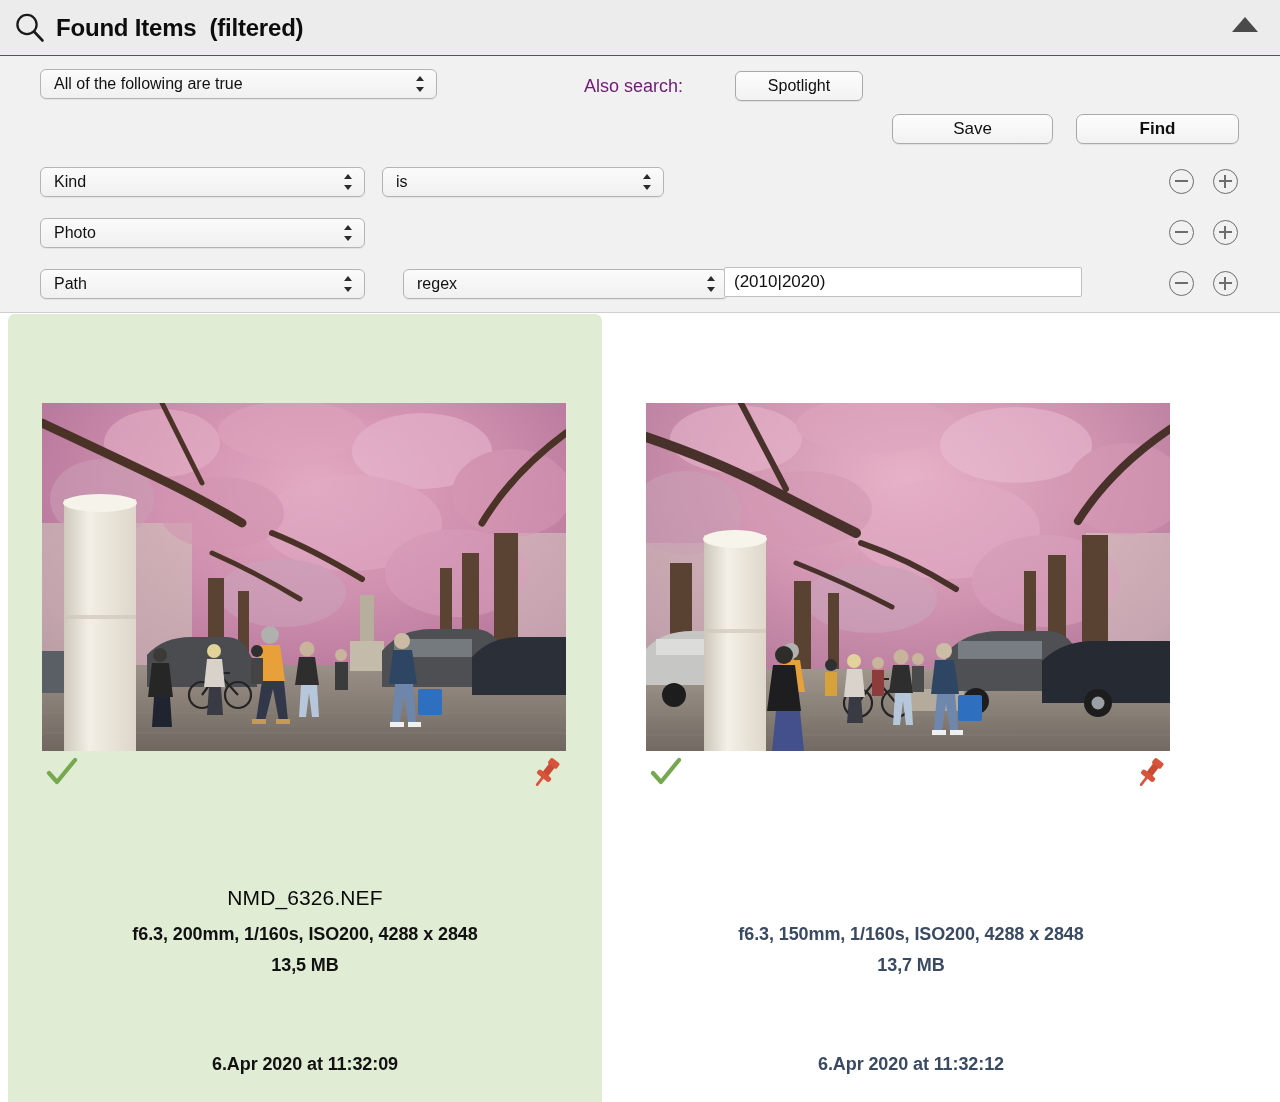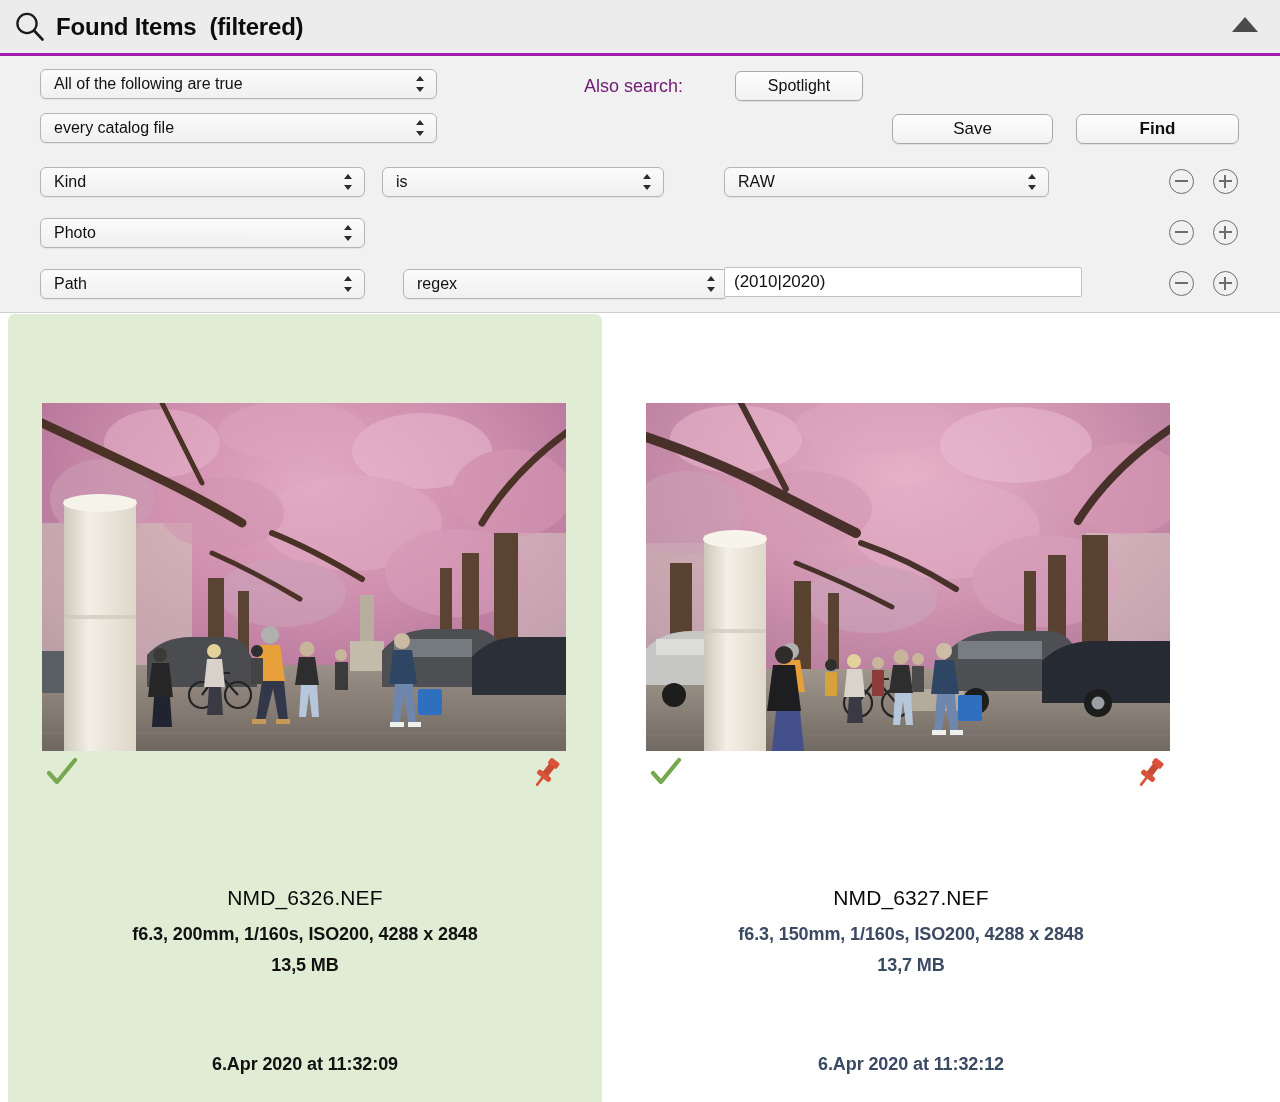--- a/index.html
+++ b/index.html
@@ -12,21 +12,21 @@
     overflow:hidden;
   }
 
   
   #app { position:relative; width:1280px; height:1102px; background:#fff; }
 
   
   .titlebar {
     position:absolute; left:0; top:0; width:1280px; height:56px;
     background:#ececec;
-    border-bottom:3px solid #a21caf;
+    border-bottom:1px solid #a21caf;
     display:flex; align-items:center;
   }
   .search-glyph { margin-left:13px; width:34px; height:34px; flex:none; display:block; }
   .win-title {
     margin-left:9px;
     font-size:24px; font-weight:bold; color:#0d0d0d;
     letter-spacing:-0.2px; white-space:pre;
   }
   .collapse-tri {
     position:absolute; right:22px; top:17px;
@@ -175,50 +175,36 @@
   <div class="filterpanel">
 
     <div class="popup" style="left:40px; top:13px; width:397px;">
       <span class="lbl">All of the following are true</span>
       <span class="arrows">
           <i class="up"></i>
           <i class="down"></i>
         </span>
     </div>
 
-    <div class="popup" style="left:40px; top:57px; width:397px;">
-      <span class="lbl">every catalog file</span>
-      <span class="arrows">
-          <i class="up"></i>
-          <i class="down"></i>
-        </span>
-    </div>
 
     <div class="alsolabel" style="left:584px; top:20px;">Also search:</div>
     <div class="pbtn small" style="left:735px; top:15px; width:128px;">Spotlight</div>
 
     <div class="pbtn" style="left:892px; top:58px; width:161px;">Save</div>
     <div class="pbtn" style="left:1076px; top:58px; width:163px;font-weight:bold;">Find</div>
 
     <div class="popup" style="left:40px; top:111px; width:325px;">
       <span class="lbl">Kind</span>
       <span class="arrows">
           <i class="up"></i>
           <i class="down"></i>
         </span>
     </div>
     <div class="popup" style="left:382px; top:111px; width:282px;">
       <span class="lbl">is</span>
-      <span class="arrows">
-          <i class="up"></i>
-          <i class="down"></i>
-        </span>
-    </div>
-    <div class="popup" style="left:724px; top:111px; width:325px;">
-      <span class="lbl">RAW</span>
       <span class="arrows">
           <i class="up"></i>
           <i class="down"></i>
         </span>
     </div>
     <div class="circbtn minus" style="left:1169px; top:113px;"></div>
     <div class="circbtn plus" style="left:1213px; top:113px;"></div>
 
     <div class="popup" style="left:40px; top:162px; width:325px;">
       <span class="lbl">Photo</span>
@@ -514,20 +500,19 @@
             <g transform="rotate(38 17 17)">
               <rect x="11.5" y="2.5" width="11" height="7" rx="2" fill="#d9523a"></rect>
               <rect x="13.5" y="9" width="7" height="11" fill="#c94b33"></rect>
               <rect x="9" y="19" width="16" height="5.5" rx="2.2" fill="#d9523a"></rect>
               <path d="M17 24.5 L17 33" stroke="#d9523a" stroke-width="2.6" stroke-linecap="round"></path>
             </g>
           </svg>
         </div>
       </div>
 
-      <div class="meta fname">NMD_6327.NEF</div>
       <div class="meta exif" style="color:#3b4a63">f6.3, 150mm, 1/160s, ISO200, 4288 x 2848</div>
       <div class="meta fsize" style="color:#3b4a63">13,7 MB</div>
       <div class="meta fdate" style="color:#3b4a63">6.Apr 2020 at 11:32:12</div>
     </div>
 
   </div>
 </div>
 
 </body></html>

